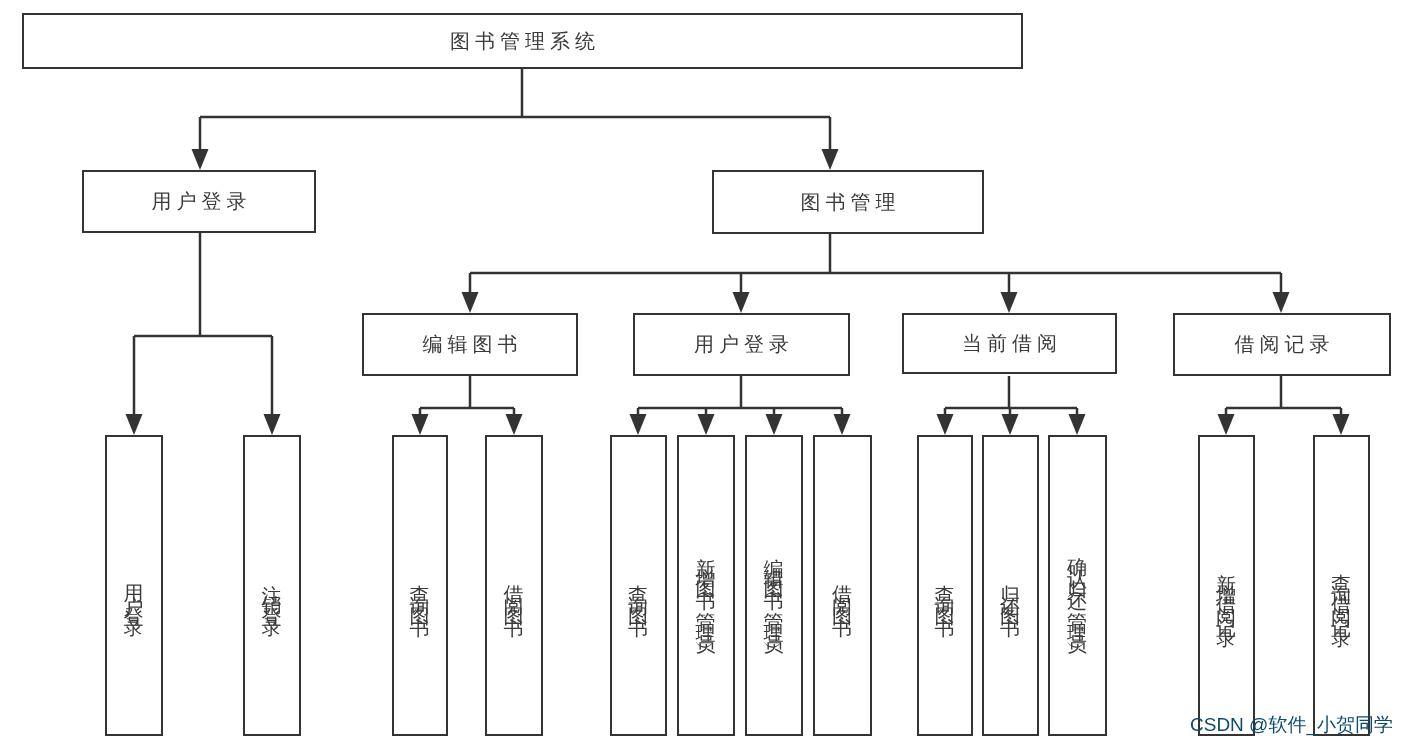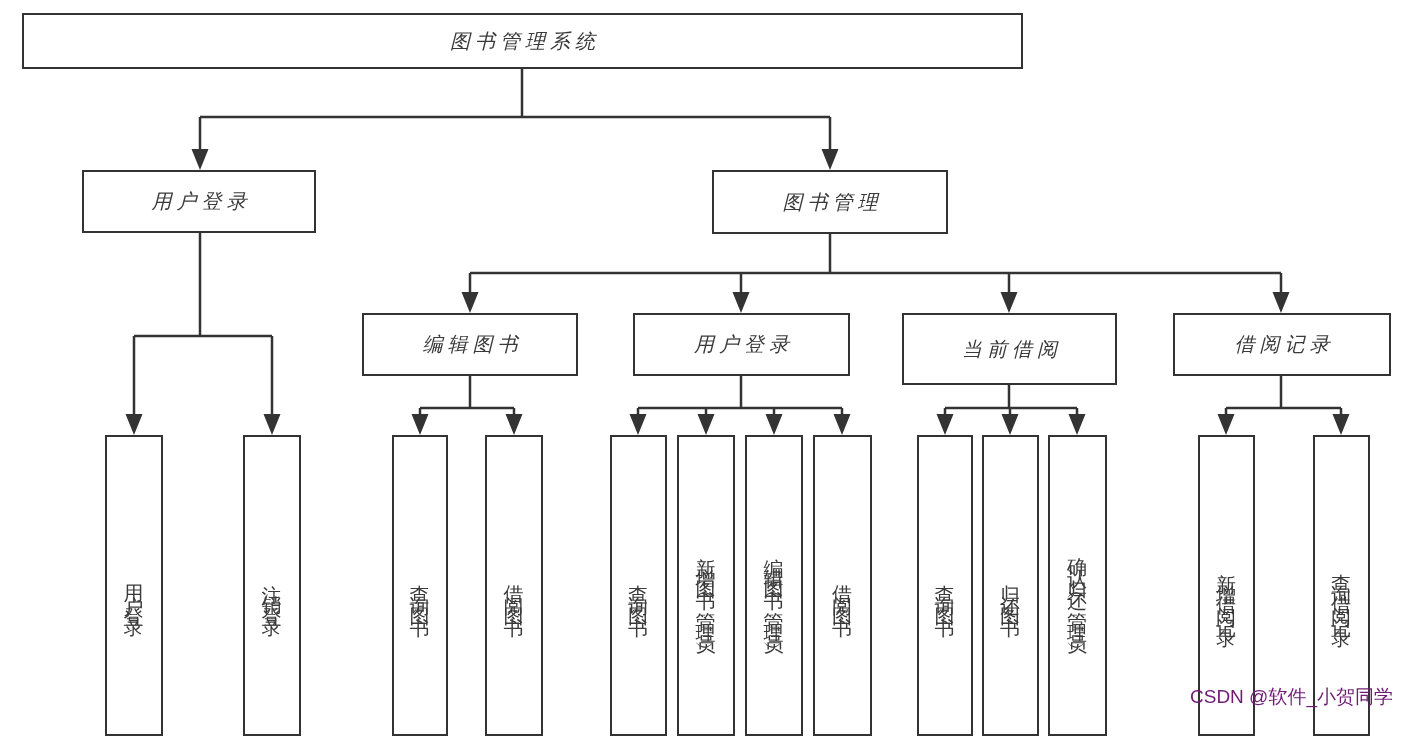--- a/index.html
+++ b/index.html
@@ -7,28 +7,28 @@
     position:relative;width:1405px;height:747px;background:#ffffff;
     font-family:"Liberation Sans","DejaVu Sans",sans-serif;overflow:hidden;
   }
   svg.connectors{position:absolute;left:0;top:0;z-index:0;}
   .node{
     position:absolute;box-sizing:border-box;border:2.5px solid #333333;
     background:#ffffff;display:flex;align-items:center;justify-content:center;
     color:#3a3a3a;z-index:1;
   }
   .h-node{font-size:20px;letter-spacing:5px;white-space:nowrap;}
-  .h-node span{margin-right:-5px;font-style:italic;}
+  .h-node span{margin-right:-5px;}
   .v-node span{
     writing-mode:vertical-rl;text-orientation:mixed;
     font-size:20px;letter-spacing:11px;line-height:1;margin-bottom:-11px;
   }
   .watermark{
-    position:absolute;left:1190px;top:684px;z-index:2;
-    font-size:19px;color:#701a75;white-space:nowrap;
+    position:absolute;left:1190px;top:712px;z-index:2;
+    font-size:19px;color:#0c4a6e;white-space:nowrap;
   }
 </style>
 </head>
 <body>
 
 <div class="stage">
 
   <svg class="connectors" width="1405" height="747" viewBox="0 0 1405 747">
 
     <path fill="none" stroke="#333333" stroke-width="2.5" d="M522,69 V118 M200,117 H830 M200,117 V155 M830,117 V155
@@ -51,31 +51,31 @@
              M1226,435 L1217.5,414 L1234.5,414 Z  M1341,435 L1332.5,414 L1349.5,414 Z"></path>
   </svg>
 
   <div class="node h-node" style="left:22px;top:13px;width:1001px;height:56px;">
     <span>图书管理系统</span>
   </div>
 
   <div class="node h-node" style="left:82px;top:170px;width:234px;height:63px;">
     <span>用户登录</span>
   </div>
-  <div class="node h-node" style="left:712px;top:170px;width:236px;height:64px;">
+  <div class="node h-node" style="left:712px;top:170px;width:272px;height:64px;">
     <span>图书管理</span>
   </div>
 
   <div class="node h-node" style="left:362px;top:313px;width:216px;height:63px;">
     <span>编辑图书</span>
   </div>
   <div class="node h-node" style="left:633px;top:313px;width:217px;height:63px;">
     <span>用户登录</span>
   </div>
-  <div class="node h-node" style="left:902px;top:313px;width:215px;height:72px;">
+  <div class="node h-node" style="left:902px;top:313px;width:215px;height:61px;">
     <span>当前借阅</span>
   </div>
   <div class="node h-node" style="left:1173px;top:313px;width:218px;height:63px;">
     <span>借阅记录</span>
   </div>
 
   <div class="node v-node" style="left:105px;top:435px;width:58px;height:301px;">
     <span>用户登录</span>
   </div>
   <div class="node v-node" style="left:243px;top:435px;width:58px;height:301px;">

